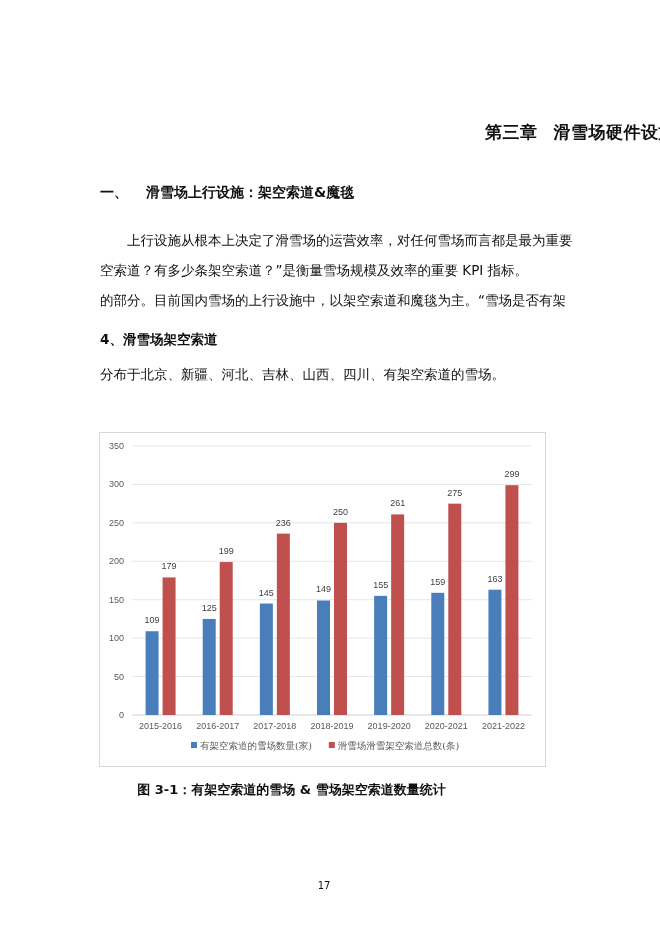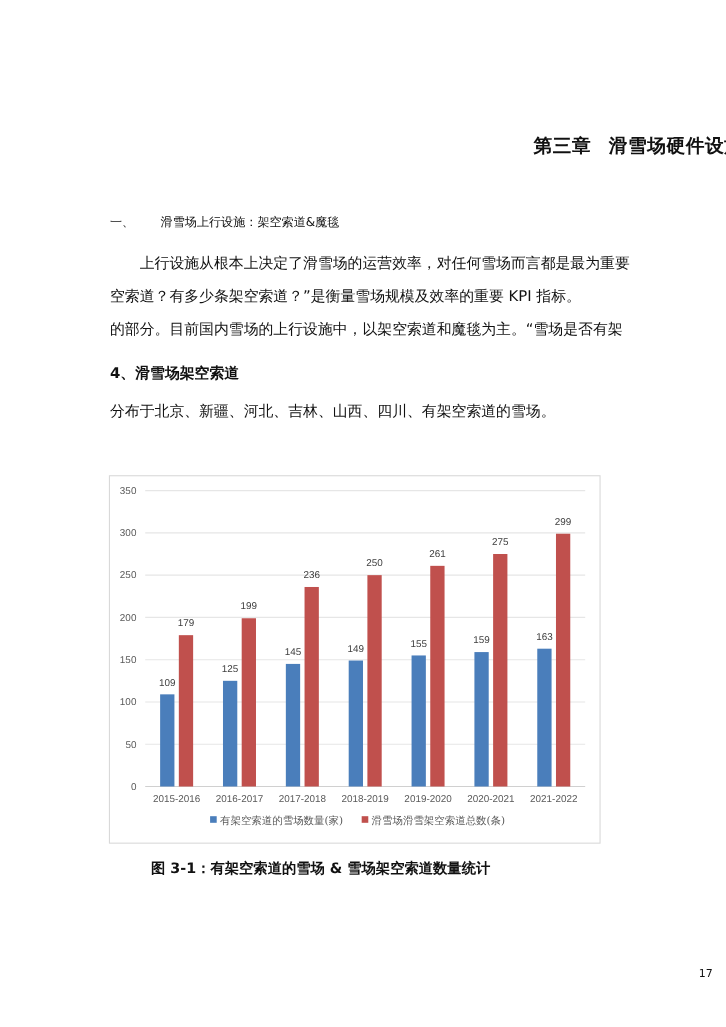--- a/index.html
+++ b/index.html
@@ -1,34 +1,34 @@
 <!DOCTYPE html>
 <html><head>
 <meta charset="utf-8">
 <style>
   html, body { margin: 0; padding: 0; background: #ffffff; }
   body { width: 660px; height: 934px; position: relative; overflow: hidden;
          font-family: "DejaVu Sans", "Liberation Sans", sans-serif; color: #111; }
   .chapter-title { position: absolute; left: 16px; width: 660px; top: 121px; text-align: right;
          font-size: 17px; font-weight: bold; letter-spacing: 0.5px; }
   .chapter-title .gap { display: inline-block; width: 16px; }
-  .section-heading { position: absolute; left: 100px; top: 194px; font-size: 11px; font-weight: normal; }
+  .section-heading { position: absolute; left: 100px; top: 184px; font-size: 14px; font-weight: bold; }
   .section-heading .num { display: inline-block; width: 46px; }
   .para { position: absolute; left: 100px; width: 462px; font-size: 13.5px; line-height: 30px; }
   .para .line { display: block; white-space: nowrap; }
   .p1 { top: 225px; }
   .sub-heading { position: absolute; left: 100px; top: 331px; font-size: 13.5px; font-weight: bold; }
   .p2 { top: 359px; }
   .indent { padding-left: 27px; }
   .chart-box { position: absolute; left: 99px; top: 432px; width: 445px; height: 333px;
          border: 1px solid #d9d9d9; background: #fff; }
   .chart-svg { position: absolute; left: 0; top: 0; }
   .caption { position: absolute; left: 0; width: 583px; top: 781px; text-align: center;
          font-size: 13px; font-weight: bold; }
-  .page-num { position: absolute; left: 0; width: 648px; top: 880px; text-align: right; font-size: 10px; }
+  .page-num { position: absolute; left: 0; width: 648px; top: 880px; text-align: center; font-size: 10px; }
   .tick { font-size: 9px; fill: #595959; font-family: "Liberation Sans", sans-serif; }
   .dlabel { font-size: 9px; fill: #404040; font-family: "Liberation Sans", sans-serif; }
   .legend-text { font-size: 9.5px; fill: #595959; font-family: "DejaVu Serif", serif; }
 </style>
 </head>
 <body>
 
 <div class="chapter-title">
   <span>第三章</span><span class="gap"></span><span>滑雪场硬件设施</span>
 </div>

